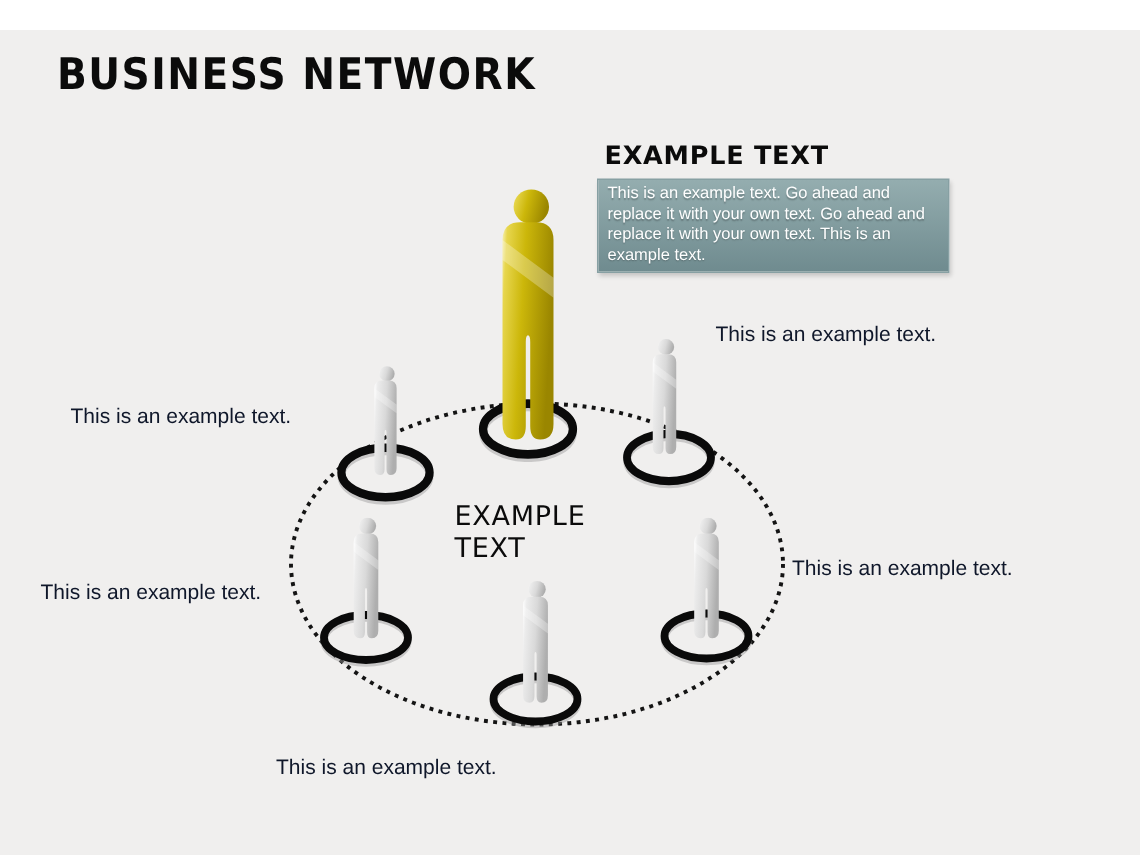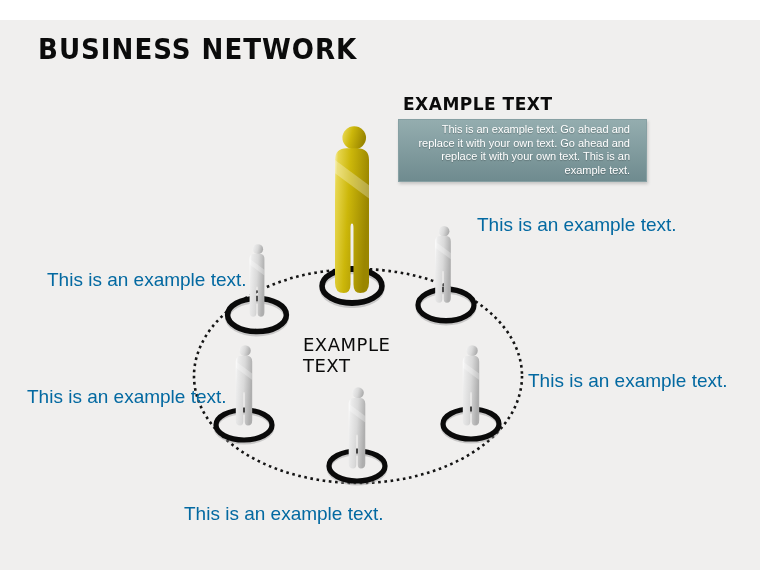--- a/index.html
+++ b/index.html
@@ -15,33 +15,32 @@
     font-size:29px;font-weight:800;letter-spacing:1px;color:#0b0b0b;
     font-stretch:condensed;
   }
   .callout-heading{
     position:absolute;left:403px;top:74px;margin:0;
     font-family:"DejaVu Sans","Liberation Sans",sans-serif;
     font-size:17px;font-weight:800;letter-spacing:.5px;color:#0b0b0b;
   }
   .callout-box{
     position:absolute;left:398px;top:99px;width:225px;
-    padding:3px 16px 4px 6px;
+    padding:3px 2px 4px 6px;
     background:linear-gradient(#94adaf,#6f8b8f);
     border:1px solid #87a0a3;
     box-shadow:1px 2px 3px rgba(0,0,0,.18);
     color:#ffffff;font-size:11px;line-height:13.5px;
     text-shadow:0 1px 1px rgba(0,0,0,.25);
-    text-align:right;
   }
   .orbit{position:absolute;left:188px;top:245px;width:340px;height:222px;}
   .node{position:absolute;}
   .ring{position:absolute;}
   .member-label{
-    position:absolute;font-size:19px;color:#0369a1;white-space:nowrap;
+    position:absolute;font-size:14px;color:#0f172a;white-space:nowrap;
   }
   .center-label{
     position:absolute;left:303px;top:314px;margin:0;
     font-family:"DejaVu Sans","Liberation Sans",sans-serif;
     font-size:18px;font-weight:400;line-height:21px;letter-spacing:.5px;
     color:#0b0b0b;white-space:pre-line;
   }
 </style>
 </head>
 <body>

